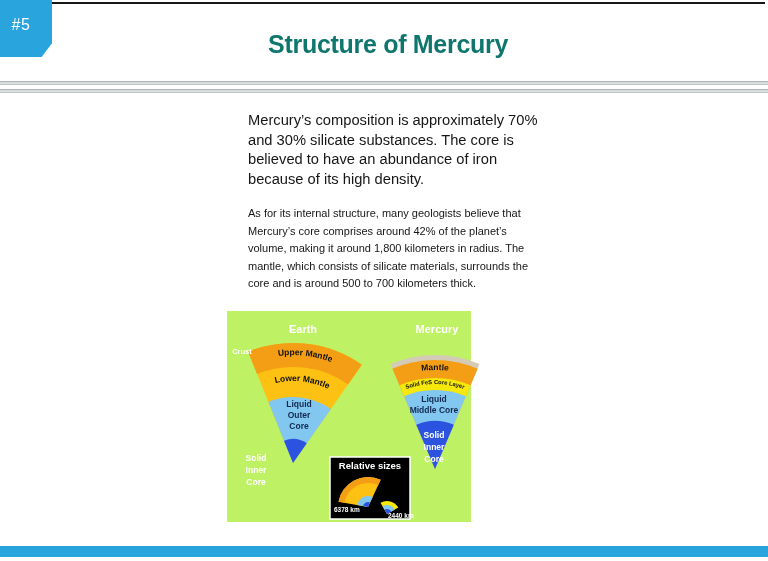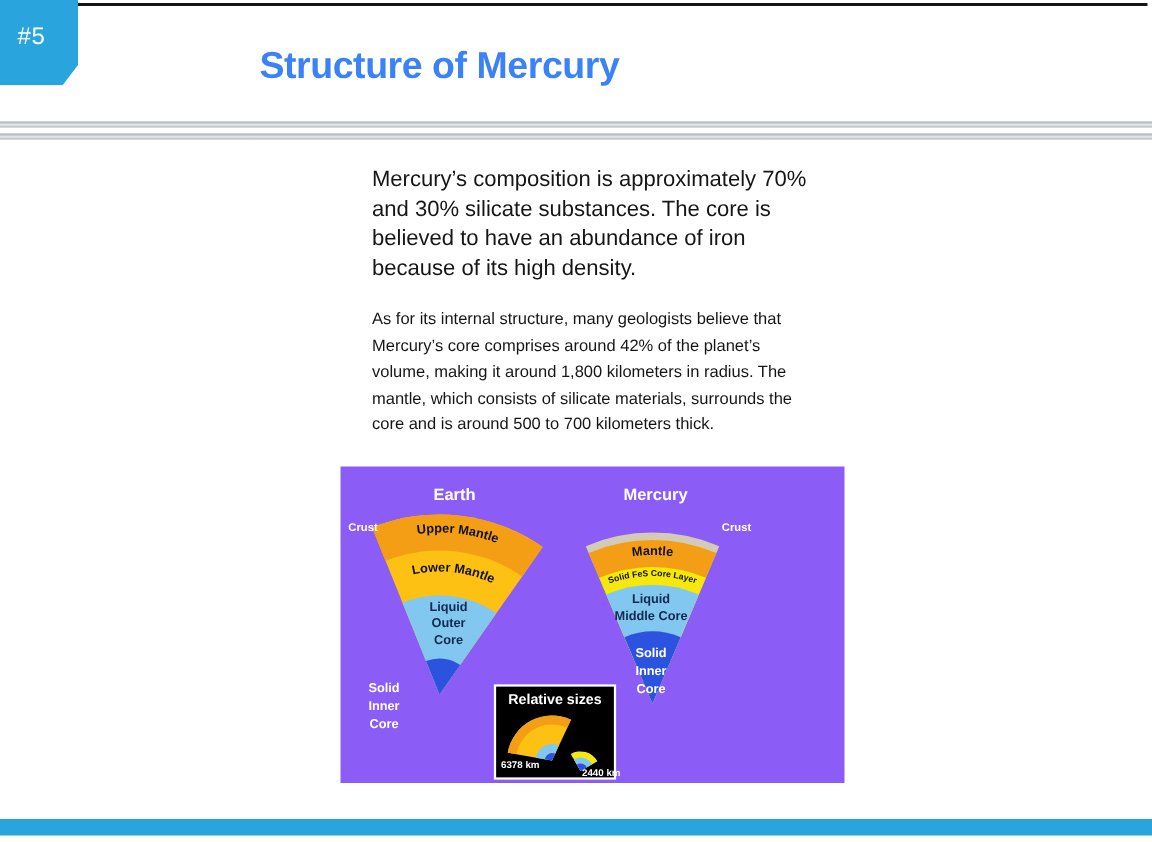--- a/index.html
+++ b/index.html
@@ -16,40 +16,40 @@
     position:absolute;top:0;left:0;width:52px;height:57px;
     background:#29a4dd;
     clip-path:polygon(0 0,100% 0,100% 76%,80% 100%,0 100%);
     display:flex;align-items:center;justify-content:center;
   }
   .number-badge span{
     color:#ffffff;font-size:16px;letter-spacing:.5px;
     transform:translate(-5px,-4px);
   }
   .page-title{
-    position:absolute;top:30px;left:173px;width:320px;
-    text-align:left;
-    font-size:25px;font-weight:700;color:#3b82f6;
+    position:absolute;top:30px;left:188px;width:320px;
+    text-align:right;
+    font-size:25px;font-weight:700;color:#0f766e;
     letter-spacing:-0.3px;white-space:nowrap;
   }
   .rule{
     position:absolute;left:0;width:768px;height:4px;
     background:linear-gradient(180deg,#9fa9ad 0%,#e9eded 55%,#aab3b6 100%);
   }
   .rule.r1{top:81px;}
   .rule.r2{top:89px;}
   .body-text{
     position:absolute;left:232px;top:95px;width:302px;color:#161616;
   }
   .body-text p{margin:16px;}
   .p1{font-size:14.7px;line-height:19.6px;width:292px;}
   .p2{font-size:11px;line-height:17.5px;width:294px;}
   .diagram{
-    position:absolute;left:227px;top:311px;width:336px;height:211px;
-    background:#8b5cf6;
+    position:absolute;left:227px;top:311px;width:244px;height:211px;
+    background:#bef264;
   }
   .diagram svg{display:block;}
   svg text{font-family:"Liberation Sans", sans-serif;}
   .footer-bar{
     position:absolute;left:0;top:546px;width:768px;height:11px;
     background:#29a4dd;
   }
 </style>
 </head>
 <body>

